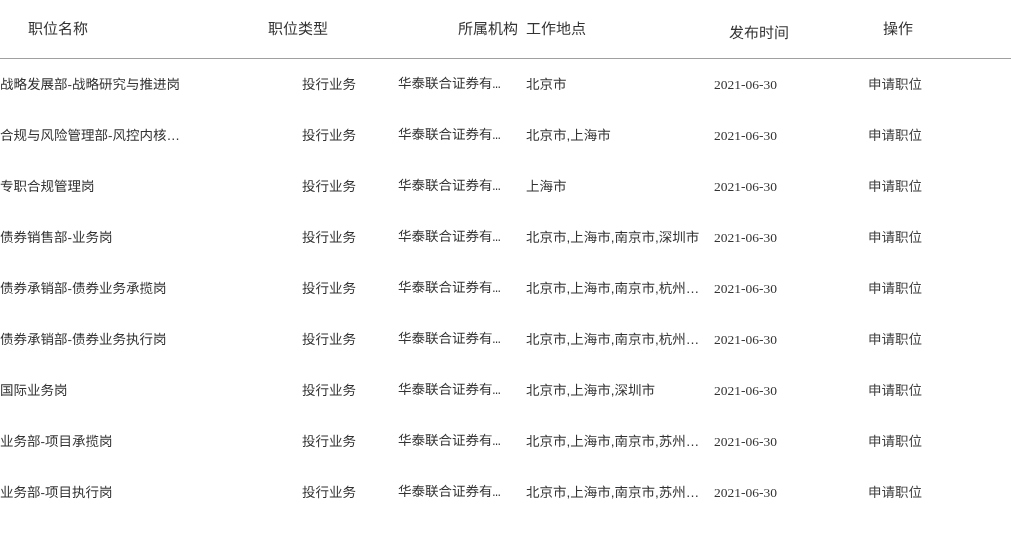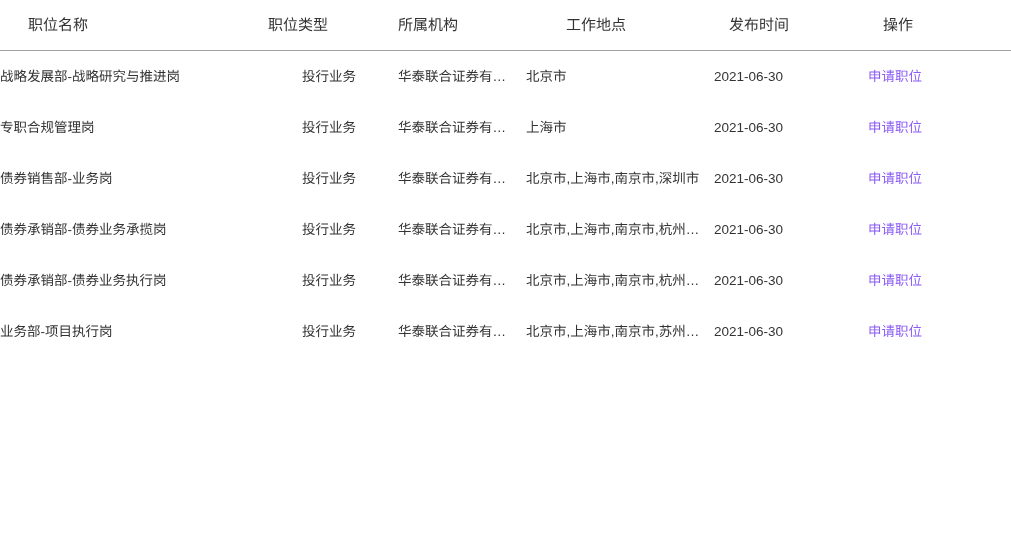--- a/index.html
+++ b/index.html
@@ -49,23 +49,23 @@
     white-space: nowrap;
     border-bottom: 1px solid #a0a0a0;
     background: #ffffff;
   }
   thead th .hd {
     display: block;
     line-height: 50px;
   }
   thead th.col-name   .hd { padding-left: 28px; }
   thead th.col-type   .hd { padding-left: 8px; }
-  thead th.col-org    .hd { padding-left: 8px; }
-  thead th.col-loc    .hd { padding-left: 8px; margin-left: 40px; }
-  thead th.col-date   .hd { padding-left: 16px; }
+  thead th.col-org    .hd { padding-left: 8px; text-align: right; }
+  thead th.col-loc    .hd { padding-left: 8px; }
+  thead th.col-date   .hd { padding-left: 16px; margin-top: 8px; }
   thead th.col-action .hd { padding-left: 30px; }
 
   
   tbody td {
     font-size: 13.5px;
     color: #333333;
     padding: 0;
     height: 51px;
     vertical-align: middle;
     border: none;
@@ -73,27 +73,27 @@
   }
   tbody td .cell {
     display: block;
     line-height: 51px;
     white-space: nowrap;
     overflow: hidden;
     text-overflow: ellipsis;
   }
   tbody td.col-name   .cell { padding-right: 10px; }
   tbody td.col-type   .cell { padding-left: 8px; text-align: center; }
-  tbody td.col-org    .cell { padding-left: 8px; padding-right: 6px; max-width: 112px; }
+  tbody td.col-org    .cell { padding-left: 8px; padding-right: 6px; max-width: 112px; font-family: Liberation Mono, monospace; }
   tbody td.col-loc    .cell { padding-left: 8px; padding-right: 6px; max-width: 186px; }
-  tbody td.col-date   .cell { padding-left: 1px; }
+  tbody td.col-date   .cell { padding-left: 1px; font-family: Liberation Serif, serif; }
   tbody td.col-action .cell { padding-left: 15px; }
 
   .apply-link {
-    color: #8b5cf6;
+    color: #404040;
     font-size: 13.5px;
     text-decoration: none;
     cursor: pointer;
     white-space: nowrap;
   }
 </style>
 </head>
 <body>
 
 <div class="job-table-wrap">
@@ -144,20 +144,40 @@
           </td>
           <td class="col-date">
             <span class="cell">2021-06-30</span>
           </td>
           <td class="col-action">
             <span class="cell"><a class="apply-link">申请职位</a></span>
           </td>
         </tr>
         <tr>
           <td class="col-name">
+            <span class="cell">合规与风险管理部-风控内核…</span>
+          </td>
+          <td class="col-type">
+            <span class="cell">投行业务</span>
+          </td>
+          <td class="col-org">
+            <span class="cell">华泰联合证券有…</span>
+          </td>
+          <td class="col-loc">
+            <span class="cell">北京市,上海市</span>
+          </td>
+          <td class="col-date">
+            <span class="cell">2021-06-30</span>
+          </td>
+          <td class="col-action">
+            <span class="cell"><a class="apply-link">申请职位</a></span>
+          </td>
+        </tr>
+        <tr>
+          <td class="col-name">
             <span class="cell">专职合规管理岗</span>
           </td>
           <td class="col-type">
             <span class="cell">投行业务</span>
           </td>
           <td class="col-org">
             <span class="cell">华泰联合证券有…</span>
           </td>
           <td class="col-loc">
             <span class="cell">上海市</span>
@@ -214,20 +234,60 @@
             <span class="cell">债券承销部-债券业务执行岗</span>
           </td>
           <td class="col-type">
             <span class="cell">投行业务</span>
           </td>
           <td class="col-org">
             <span class="cell">华泰联合证券有…</span>
           </td>
           <td class="col-loc">
             <span class="cell">北京市,上海市,南京市,杭州…</span>
+          </td>
+          <td class="col-date">
+            <span class="cell">2021-06-30</span>
+          </td>
+          <td class="col-action">
+            <span class="cell"><a class="apply-link">申请职位</a></span>
+          </td>
+        </tr>
+        <tr>
+          <td class="col-name">
+            <span class="cell">国际业务岗</span>
+          </td>
+          <td class="col-type">
+            <span class="cell">投行业务</span>
+          </td>
+          <td class="col-org">
+            <span class="cell">华泰联合证券有…</span>
+          </td>
+          <td class="col-loc">
+            <span class="cell">北京市,上海市,深圳市</span>
+          </td>
+          <td class="col-date">
+            <span class="cell">2021-06-30</span>
+          </td>
+          <td class="col-action">
+            <span class="cell"><a class="apply-link">申请职位</a></span>
+          </td>
+        </tr>
+        <tr>
+          <td class="col-name">
+            <span class="cell">业务部-项目承揽岗</span>
+          </td>
+          <td class="col-type">
+            <span class="cell">投行业务</span>
+          </td>
+          <td class="col-org">
+            <span class="cell">华泰联合证券有…</span>
+          </td>
+          <td class="col-loc">
+            <span class="cell">北京市,上海市,南京市,苏州…</span>
           </td>
           <td class="col-date">
             <span class="cell">2021-06-30</span>
           </td>
           <td class="col-action">
             <span class="cell"><a class="apply-link">申请职位</a></span>
           </td>
         </tr>
         <tr>
           <td class="col-name">

